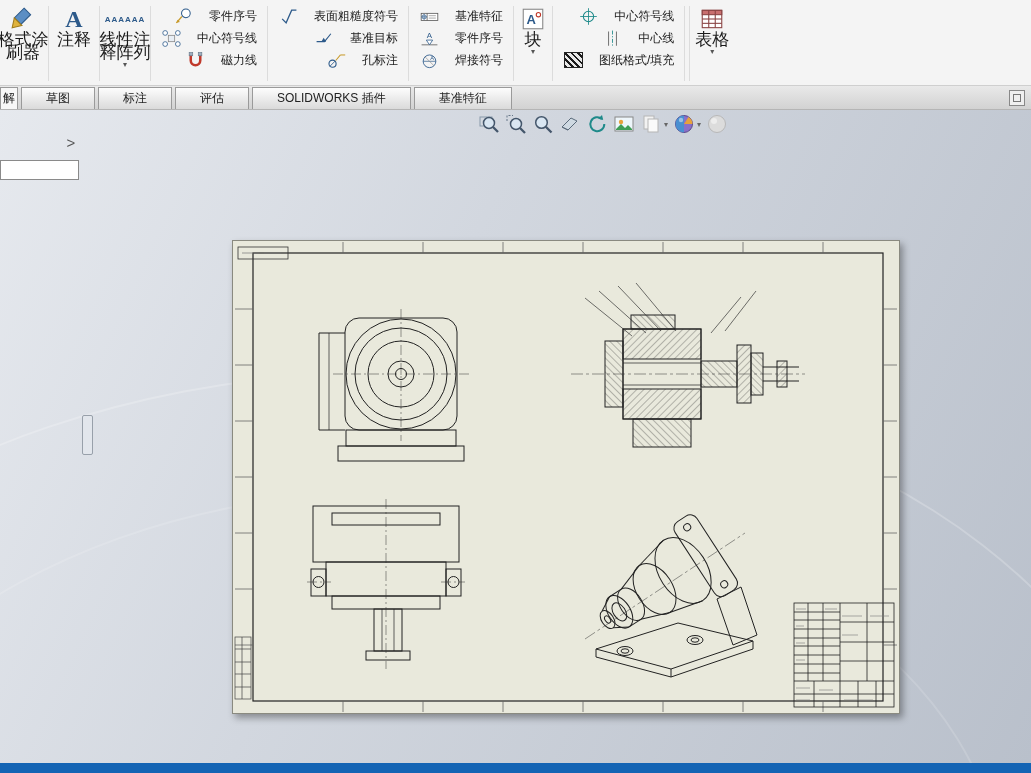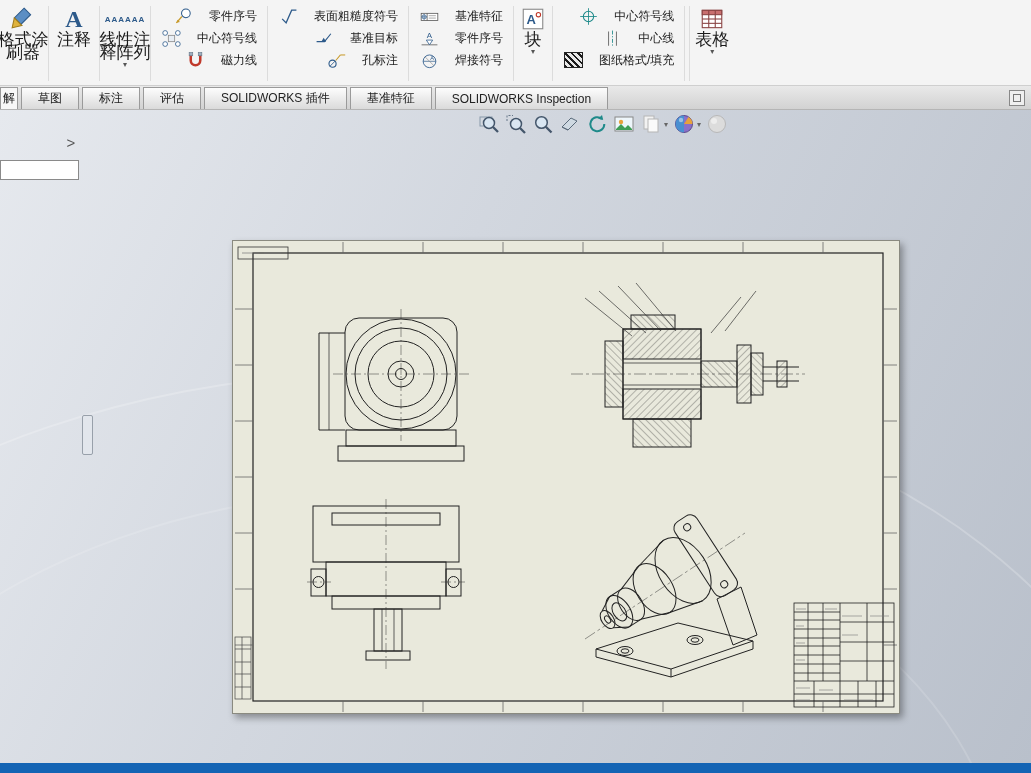--- a/index.html
+++ b/index.html
@@ -24,21 +24,21 @@
   .spacer-row{height:22px;}
   .note-glyph{font-family:"Liberation Serif","DejaVu Serif",serif;font-size:24px;line-height:26px;font-weight:bold;color:#2d5a8a;}
   .aaa{display:flex;flex-direction:row;align-items:center;line-height:9px;}
   .aaa div{font-size:8px;font-weight:bold;color:#2d5a8a;letter-spacing:1px;}
   .hatch-ic{width:17px;height:14px;border:1px solid #222;
     background:repeating-linear-gradient(45deg,#1a1a1a 0 2px,#e8e8e8 2px 4.5px);}
   
   .tabrow{position:absolute;top:86px;left:0;right:0;height:24px;
     background:linear-gradient(#e9e9e9,#d2d2d2);border-bottom:1px solid #b5b5b5;
     display:flex;align-items:flex-end;gap:3px;box-sizing:border-box;}
-  .tab{height:21px;padding:0 16px;font-size:12px;color:#222;display:flex;align-items:center;
+  .tab{height:21px;padding:0 24px;font-size:12px;color:#222;display:flex;align-items:center;
     background:linear-gradient(#fdfdfd,#dadada);border:1px solid #9a9a9a;border-bottom:none;cursor:default;white-space:nowrap;}
   .tab.active{background:#f8f8f8;}
   .tab.partial{width:12px;padding:0 2px;overflow:hidden;}
   .tabrow-end{margin-left:auto;margin-right:6px;align-self:center;width:14px;height:14px;
     border:1px solid #888;background:#efefef;display:flex;align-items:center;justify-content:center;cursor:default;}
   .tabrow-end div{width:6px;height:6px;border:1px solid #777;}
   
   .canvas{position:absolute;top:110px;left:0;right:0;bottom:10px;overflow:hidden;
     background:linear-gradient(115deg,#e6e9ee 0%,#d2d7df 40%,#b9c0cb 100%);}
   .sw{position:absolute;border-radius:50%;border:2px solid rgba(255,255,255,0.22);}
@@ -270,21 +270,20 @@
   </div>
 </div>
 
 <div class="tabrow">
   <div class="tab partial active">解</div>
   <div class="tab">草图</div>
   <div class="tab">标注</div>
   <div class="tab">评估</div>
   <div class="tab">SOLIDWORKS 插件</div>
   <div class="tab">基准特征</div>
-  <div class="tab">SOLIDWORKS Inspection</div>
   <div class="tabrow-end">
       <div></div>
     </div>
 </div>
 
 <div class="canvas">
   <div class="sw sw1"></div>
   <div class="sw sw2"></div>
 
   <div class="left-chevron">&gt;</div>

